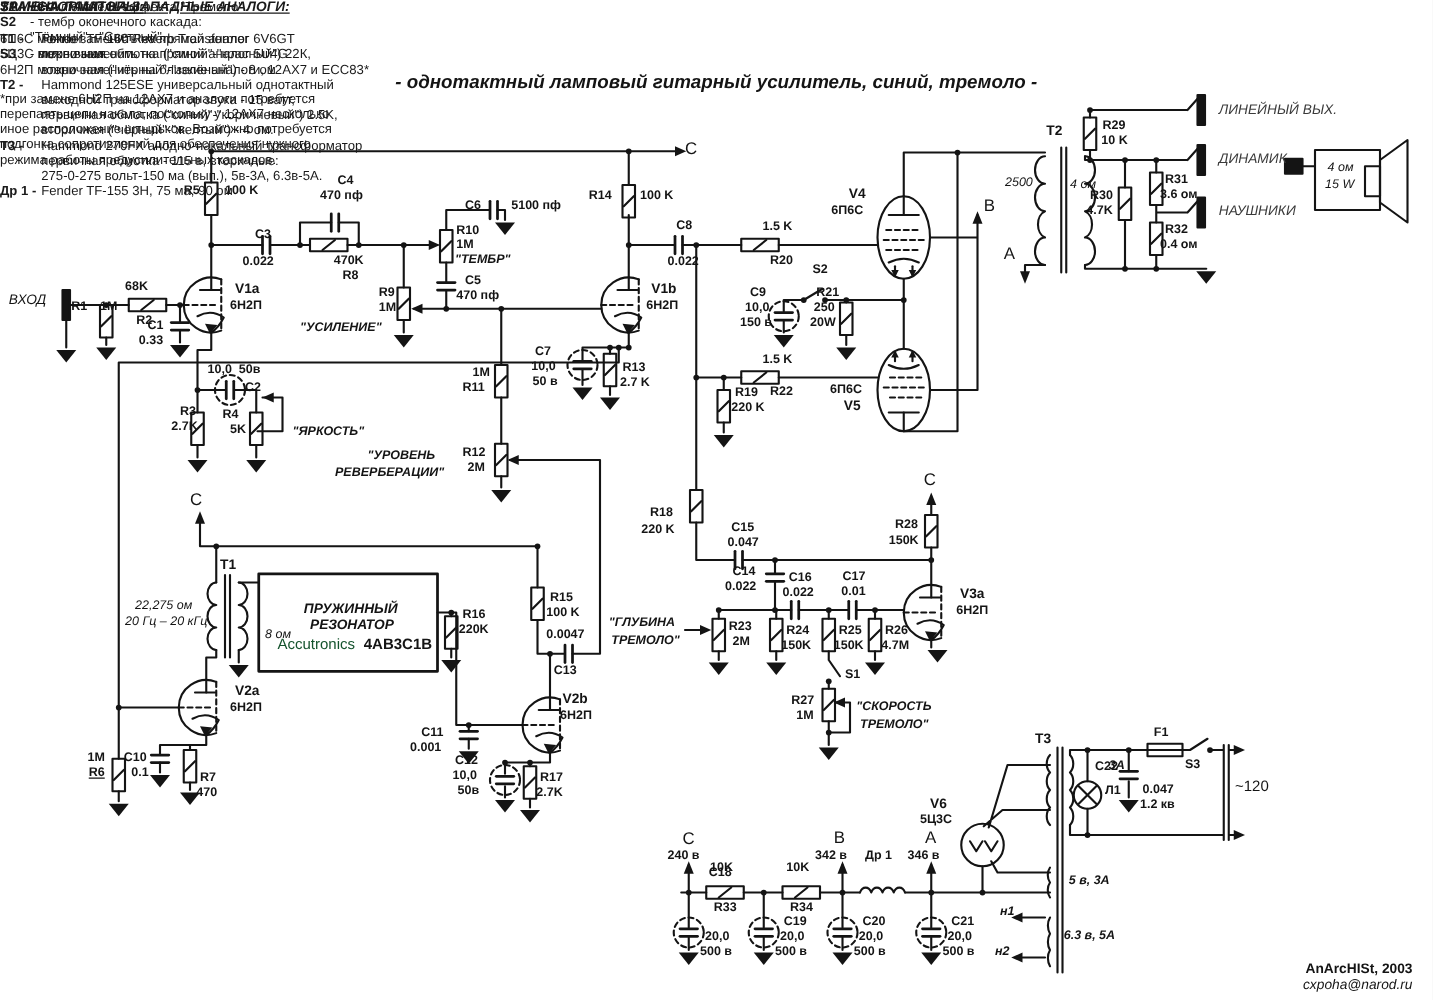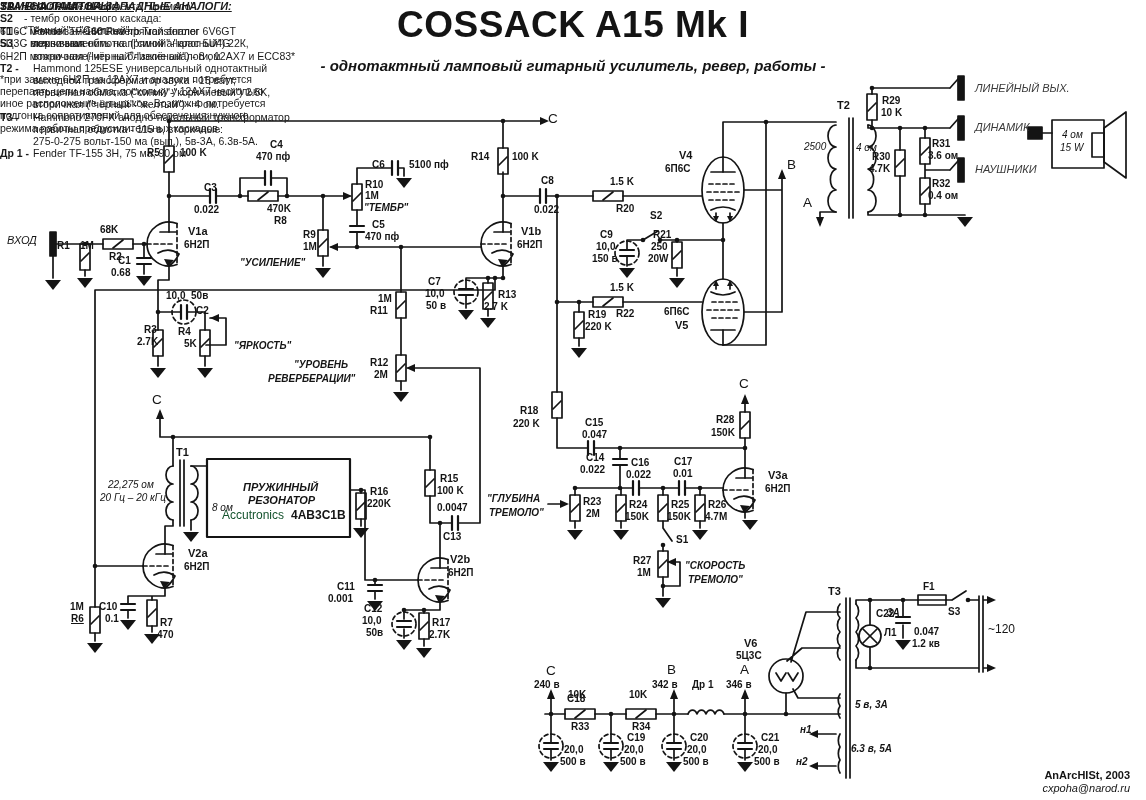--- a/index.html
+++ b/index.html
@@ -29,22 +29,21 @@
   .tr-id{font-weight:bold;min-width:30px;flex:none;margin-right:3px}
   #credit{position:absolute;right:16px;top:769px;text-align:right;line-height:13px}
   #credit .c1{font-weight:bold;font-size:11px}
   #credit .c2{font-style:italic;font-size:11px}
 </style>
 </head>
 <body>
 
 <div class="page">
 
-  <div class="title">COSSACK A15 Mk I</div>
-  <div class="subtitle">- однотактный ламповый гитарный усилитель, ревер, работы -</div>
+  <div class="subtitle">- однотактный ламповый гитарный усилитель, синий, тремоло -</div>
 
   <svg width="1146" height="800" viewBox="0 0 1146 800" stroke="#141414" stroke-width="1.7" fill="none" stroke-linecap="round" stroke-linejoin="round">
     <defs>
       <g id="rv">
           <rect x="0" y="0" width="10" height="26"></rect>
           <line x1="1" y1="17" x2="9" y2="9"></line>
         </g>
       <g id="rh">
           <rect x="0" y="0" width="30" height="10"></rect>
           <line x1="10" y1="9" x2="20" y2="1"></line>
@@ -345,21 +344,21 @@
   </svg>
 
   <div id="labels">
       <span class="lbl n f13" style="left: 548px; top: 112px;">C</span>
       <span class="lbl n i f11" style="left: 7px; top: 235px;">ВХОД</span>
       <span class="lbl " style="left: 57px; top: 241px;">R1</span>
       <span class="lbl " style="left: 80px; top: 241px;">1M</span>
       <span class="lbl " style="left: 100px; top: 225px;">68K</span>
       <span class="lbl " style="left: 109px; top: 252px;">R2</span>
       <span class="lbl " style="left: 118px; top: 256px;">C1</span>
-      <span class="lbl " style="left: 111px; top: 268px;">0.68</span>
+      <span class="lbl " style="left: 111px; top: 268px;">0.33</span>
       <span class="lbl f11" style="left: 188px; top: 226px;">V1a</span>
       <span class="lbl " style="left: 184px; top: 240px;">6Н2П</span>
       <span class="lbl " style="left: 147px; top: 148px;">R5</span>
       <span class="lbl " style="left: 180px; top: 148px;">100 K</span>
       <span class="lbl " style="left: 204px; top: 183px;">C3</span>
       <span class="lbl " style="left: 194px; top: 205px;">0.022</span>
       <span class="lbl " style="left: 270px; top: 140px;">C4</span>
       <span class="lbl " style="left: 256px; top: 152px;">470 пф</span>
       <span class="lbl " style="left: 267px; top: 204px;">470K</span>
       <span class="lbl " style="left: 274px; top: 216px;">R8</span>
@@ -389,21 +388,21 @@
       <span class="lbl " style="left: 471px; top: 152px;">R14</span>
       <span class="lbl " style="left: 512px; top: 152px;">100 K</span>
       <span class="lbl f11" style="left: 521px; top: 226px;">V1b</span>
       <span class="lbl " style="left: 517px; top: 240px;">6Н2П</span>
       <span class="lbl " style="left: 541px; top: 176px;">C8</span>
       <span class="lbl " style="left: 534px; top: 205px;">0.022</span>
       <span class="lbl " style="left: 428px; top: 277px;">C7</span>
       <span class="lbl " style="left: 425px; top: 289px;">10,0</span>
       <span class="lbl " style="left: 426px; top: 301px;">50 в</span>
       <span class="lbl " style="left: 498px; top: 290px;">R13</span>
-      <span class="lbl " style="left: 484px; top: 302px;">2.7 K</span>
+      <span class="lbl " style="left: 496px; top: 302px;">2.7 K</span>
       <span class="lbl " style="left: 610px; top: 177px;">1.5 K</span>
       <span class="lbl " style="left: 616px; top: 204px;">R20</span>
       <span class="lbl " style="left: 650px; top: 211px;">S2</span>
       <span class="lbl " style="left: 600px; top: 230px;">C9</span>
       <span class="lbl " style="left: 596px; top: 242px;">10,0</span>
       <span class="lbl " style="left: 592px; top: 254px;">150 в</span>
       <span class="lbl " style="left: 653px; top: 230px;">R21</span>
       <span class="lbl " style="left: 651px; top: 242px;">250</span>
       <span class="lbl " style="left: 648px; top: 254px;">20W</span>
       <span class="lbl f11" style="left: 679px; top: 150px;">V4</span>

